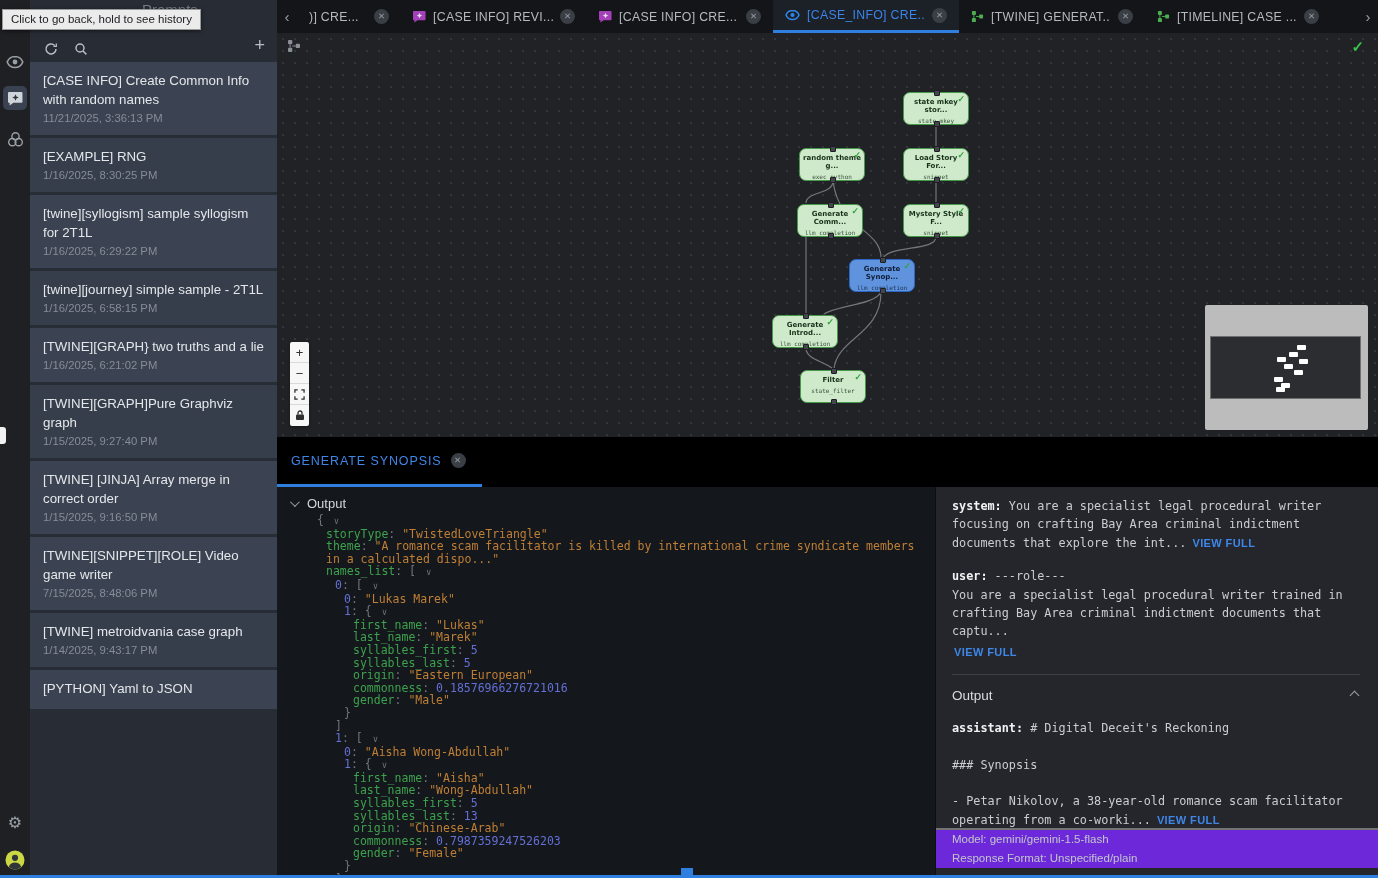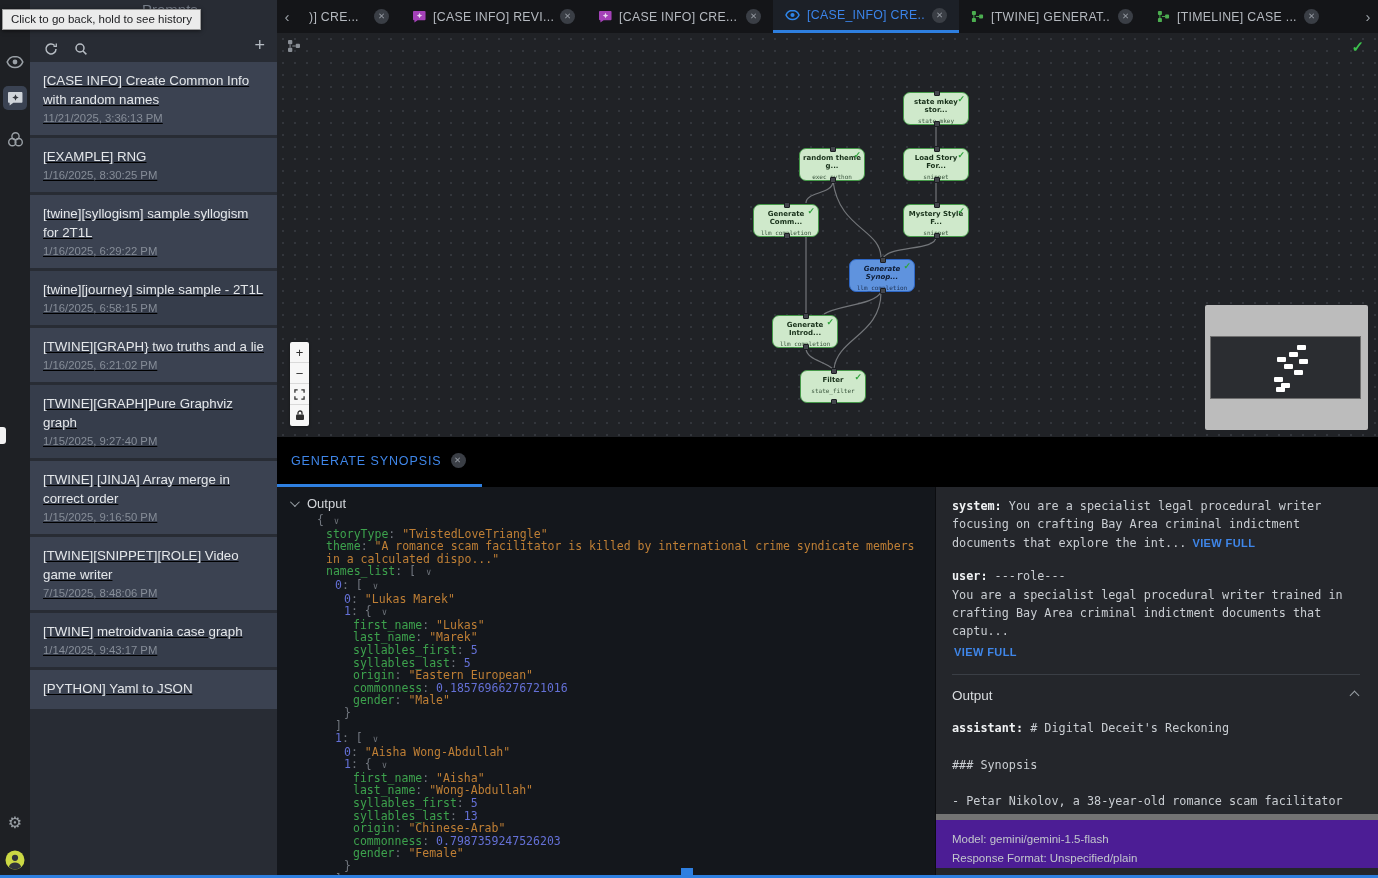--- a/index.html
+++ b/index.html
@@ -11,21 +11,21 @@
   .rail { position:absolute; left:0; top:0; width:30px; height:878px; background:#1e2024; z-index:5; }
   .rail-icon { position:absolute; left:3px; width:24px; height:24px; display:flex; align-items:center; justify-content:center; border-radius:5px; }
   .rail-icon.active { background:#3a4252; }
   .rail-gear { font-size:16px; color:#9aa0a6; }
 
   
   .prompts { position:absolute; left:30px; top:0; width:247px; height:878px; background:#282c34; overflow:hidden; }
   .prompts-title { position:absolute; left:112px; top:1px; font-size:15px; color:#767d88; }
   .ptool { position:absolute; top:38px; height:22px; display:flex; align-items:center; }
   .ptool-plus { position:absolute; right:12px; top:34px; font-size:18px; color:#b7bdc4; line-height:22px; }
-  .plist { position:absolute; left:0; right:0; top:62px; bottom:0; overflow:hidden;text-decoration:underline; }
+  .plist { position:absolute; left:0; right:0; top:62px; bottom:0; overflow:hidden; }
   .prompt-item { background:#3b4251; margin-bottom:3px; padding:9px 13px 11px 13px; cursor:pointer; }
   .prompt-item.alt { background:#363d4b; }
   .pi-title { font-size:13.3px; line-height:19px; color:#e4e7ea; }
   .pi-time { font-size:11.3px; color:#868d98; margin-top:3px; }
 
   
   .tooltip { position:absolute; left:2px; top:9px; z-index:99; background:#ebebeb; color:#202124;
              font-size:11.5px; padding:3px 8px 4px; border:1px solid #9a9a9a; box-shadow:0 1px 4px rgba(0,0,0,.55); }
 
   
@@ -49,21 +49,21 @@
   .edges { position:absolute; left:0; top:0; }
   .gnode { position:absolute; width:66px; height:33px; border-radius:7px; background:#cfe9cb; border:1.5px solid #459a49;
            text-align:center; padding-top:5px; cursor:pointer; }
   .gnode::before, .gnode::after { content:''; position:absolute; left:50%; margin-left:-2px; width:4px; height:4px;
            background:#43464c; border:1px solid #1b1d21; border-radius:1px; }
   .gnode::before { top:-3px; } .gnode::after { bottom:-3px; }
   .gn-title { font:bold 7px "DejaVu Sans",sans-serif; color:#173019; }
   .gn-sub { font:6px "DejaVu Sans Mono",monospace; color:#39543c; margin-top:3px; }
   .gn-check { position:absolute; top:1px; right:3px; font-size:9px; font-weight:bold; color:#2fa33c; }
   .gnode.sel { background:#5f93de; border-color:#2d66c4; }
-  .gnode.sel .gn-title { color:#0e1c33;font-style:italic; } .gnode.sel .gn-sub { color:#1e3254; }
+  .gnode.sel .gn-title { color:#0e1c33; } .gnode.sel .gn-sub { color:#1e3254; }
 
   .zoomctl { position:absolute; left:13px; top:309px; width:19px; background:#f7f7f7; border-radius:2px;
              box-shadow:0 1px 3px rgba(0,0,0,.4); }
   .zbtn { height:21px; border-bottom:1px solid #d9d9d9; display:flex; align-items:center; justify-content:center;
           color:#2f2f2f; font-size:13px; cursor:pointer; }
   .zbtn:last-child { border-bottom:none; }
 
   .minimap { position:absolute; right:10px; bottom:7px; width:163px; height:125px; background:#bcbcbc; border-radius:2px; }
   .mm-view { position:absolute; left:5px; top:31px; width:151px; height:63px; background:#2b2d31; border:1px solid #6e6e6e; }
   .mm-node { position:absolute; width:9px; height:5px; background:#fff; border-radius:1px; }
@@ -88,21 +88,21 @@
   
   .detail { flex:1; position:relative; background:#24262b; border-left:1px solid #0c0d10; overflow:hidden;
             padding:10px 18px 0 16px; }
   .msg { font:11.8px "DejaVu Sans Mono",monospace; line-height:18.4px; color:#c9cdd2; margin-bottom:15px; }
   .msg b { color:#f0f2f4; }
   .msg-text { white-space:pre-wrap; }
   .view-full { color:#3f86e9; font:bold 11px "Liberation Sans",sans-serif; letter-spacing:.4px; margin-left:6px; cursor:pointer; }
   .view-full.block { display:block; margin:5px 0 0 2px; }
   .divider { border-top:1px solid #3a3e45; margin:16px 0 13px; }
   .d-outhead { display:flex; justify-content:space-between; align-items:center; color:#d9dcdf; font-size:13.5px; margin:2px 2px 16px 0; }
-  .d-footer { position:absolute; left:0; right:0; bottom:10px; border-top:6px solid #737373; padding:10px 16px 0; background:#4c1d95; }
+  .d-footer { position:absolute; left:0; right:0; bottom:10px; border-top:2px solid #737373; padding:0 16px 0; background:#6d28d9; }
   .d-footer div { font-size:11.5px; color:#c2c6cc; line-height:19px; }
 
   
   .bottom-line { position:absolute; left:0; right:0; bottom:0; height:3px; background:#2e7fe0; z-index:60; }
   .bottom-handle { position:absolute; left:681px; bottom:0; width:12px; height:10px; background:#2e7fe0; z-index:61; }
   .edge-handle { position:absolute; left:0; top:427px; width:6px; height:17px; background:#f2f2f2; border-radius:0 3px 3px 0; z-index:50; }
 </style>
 </head>
 <body>
 
@@ -293,21 +293,21 @@
       <div class="gnode" style="left: 522px; top: 115px;">
         <div class="gn-title">random theme g...</div>
         <div class="gn-sub">exec_python</div>
         <span class="gn-check">✓</span>
       </div>
       <div class="gnode" style="left: 626px; top: 115px;">
         <div class="gn-title">Load Story For...</div>
         <div class="gn-sub">snippet</div>
         <span class="gn-check">✓</span>
       </div>
-      <div class="gnode" style="left: 476px; top: 171px;">
+      <div class="gnode" style="left: 520px; top: 171px;">
         <div class="gn-title">Generate Comm...</div>
         <div class="gn-sub">llm_completion</div>
         <span class="gn-check">✓</span>
       </div>
       <div class="gnode" style="left: 626px; top: 171px;">
         <div class="gn-title">Mystery Style F...</div>
         <div class="gn-sub">snippet</div>
         <span class="gn-check">✓</span>
       </div>
       <div class="gnode sel" style="left: 572px; top: 226px;">

